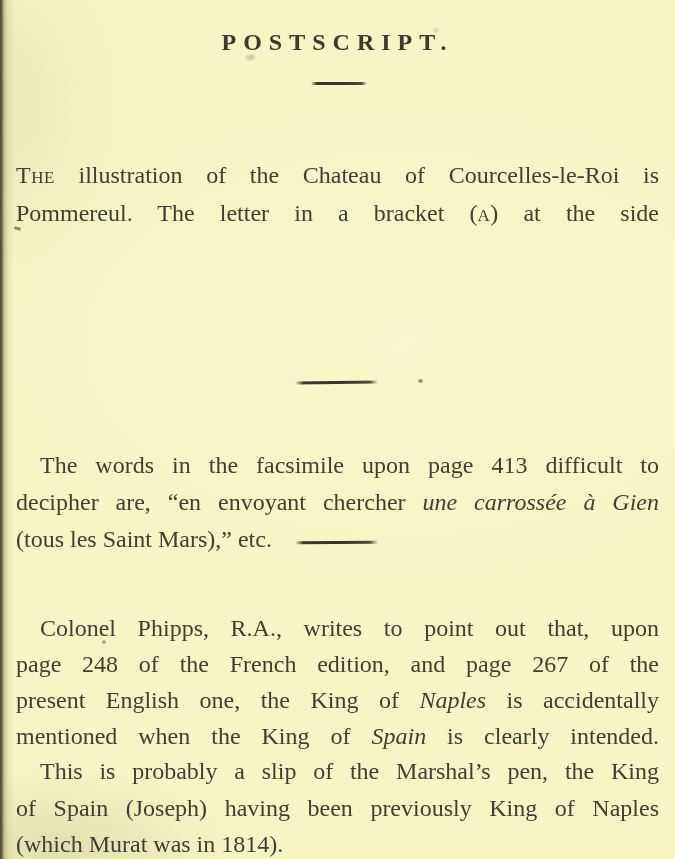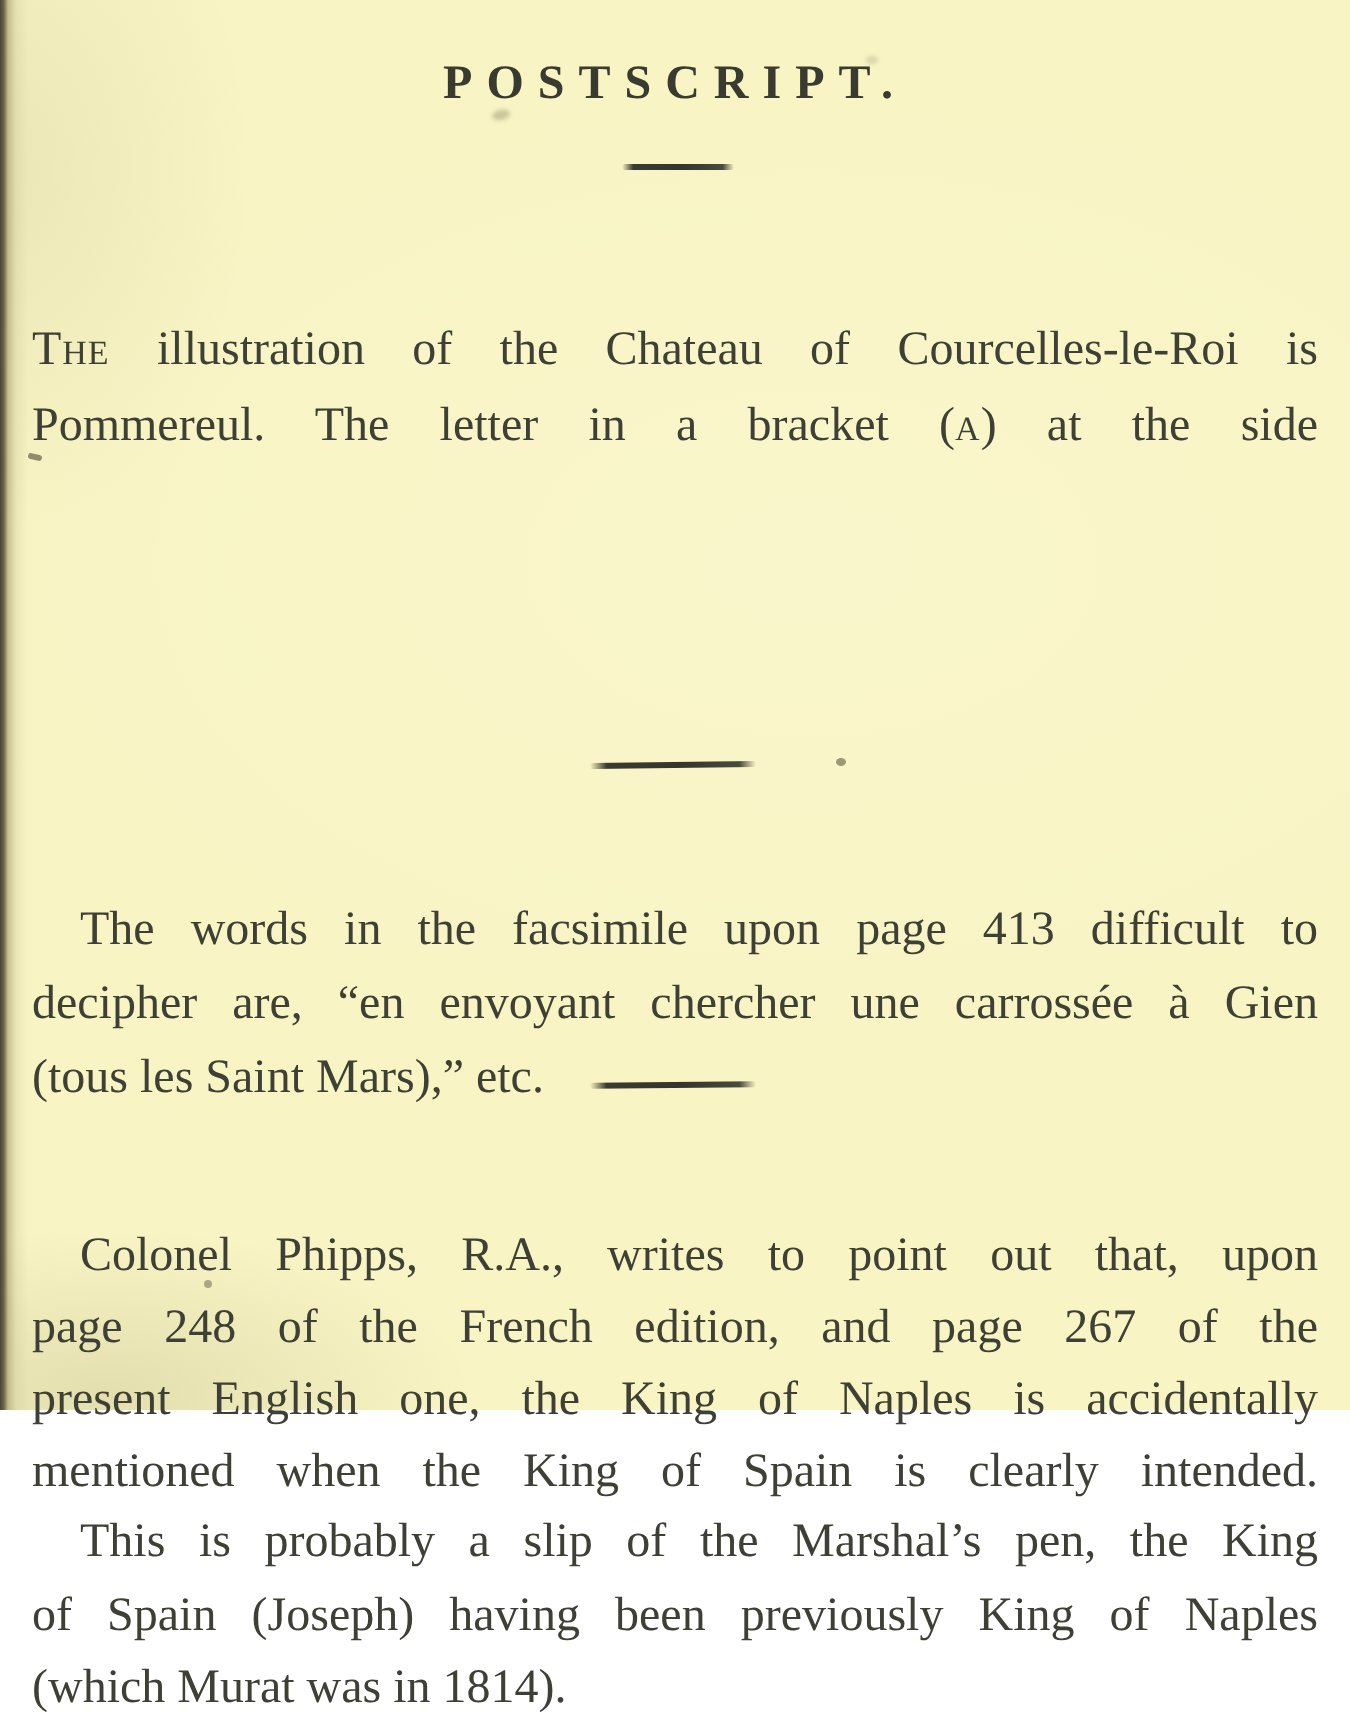--- a/index.html
+++ b/index.html
@@ -3,21 +3,21 @@
 <meta charset="utf-8">
 <style>
   html, body {
     margin: 0; padding: 0;
     width: 675px; height: 859px;
     overflow: hidden;
     font-family: "Liberation Serif", "DejaVu Serif", serif;
   }
   .page {
     position: relative;
-    width: 675px; height: 705px;
+    width: 675px; height: 859px;
     color: var(--ink, #3e4035);
     background:
       
       linear-gradient(90deg, #474434 0px, #6e684e 2px, rgba(160,150,100,0.55) 4px, rgba(205,197,145,0.30) 8px, rgba(205,197,145,0) 14px),
       
       radial-gradient(ellipse 260px 120px at 8% 99%, rgba(120,110,60,0.16), rgba(120,110,60,0) 70%),
       radial-gradient(ellipse 180px 260px at 0% 12%, rgba(120,110,60,0.10), rgba(120,110,60,0) 70%),
       radial-gradient(ellipse 500px 300px at 60% 40%, rgba(255,253,225,0.25), rgba(255,253,225,0) 80%),
       var(--paper, #f8f4c4);
   }
@@ -50,21 +50,21 @@
     text-align: left;
     white-space: normal;
   }
   .line.just {
     text-align: justify;
     text-align-last: justify;
     text-justify: inter-word;
   }
   .line.ind { text-indent: 24px; }
   .smallcaps { font-variant: small-caps; letter-spacing: 0.5px; }
-  .italic { }
+  .italic { font-style: italic; }
   .speck { position: absolute; border-radius: 50%; }
   .sp1 { left: 246px; top: 55px;  width: 9px; height: 5px; background: rgba(130,124,95,0.40); filter: blur(1px); transform: rotate(-12deg); }
   .sp2 { left: 14px;  top: 227px; width: 7px; height: 3px; background: rgba(110,105,80,0.75); transform: rotate(12deg); border-radius: 2px; }
   .sp3 { left: 418px; top: 379px; width: 5px; height: 4px; background: rgba(125,119,88,0.75); }
   .sp4 { left: 102px; top: 640px; width: 4px; height: 4px; background: rgba(115,110,82,0.55); }
   .sp5 { left: 433px; top: 28px;  width: 6px; height: 4px; background: rgba(130,124,95,0.25); filter: blur(1px); }
 </style>
 </head>
 <body>
 

